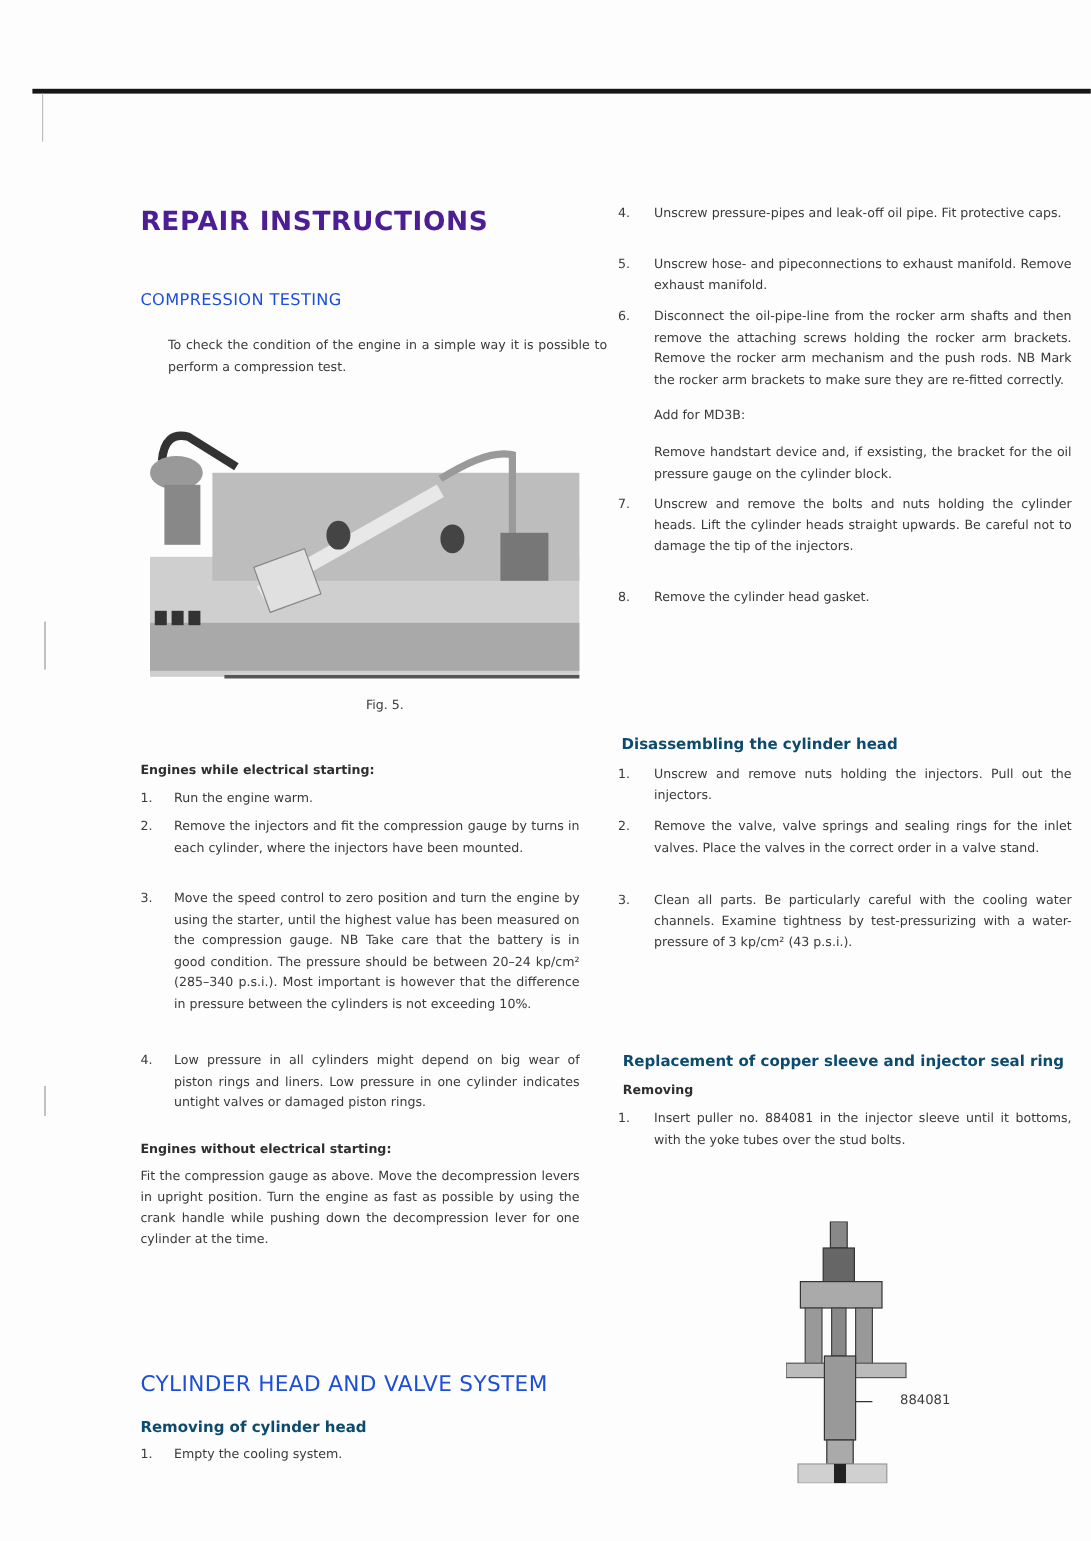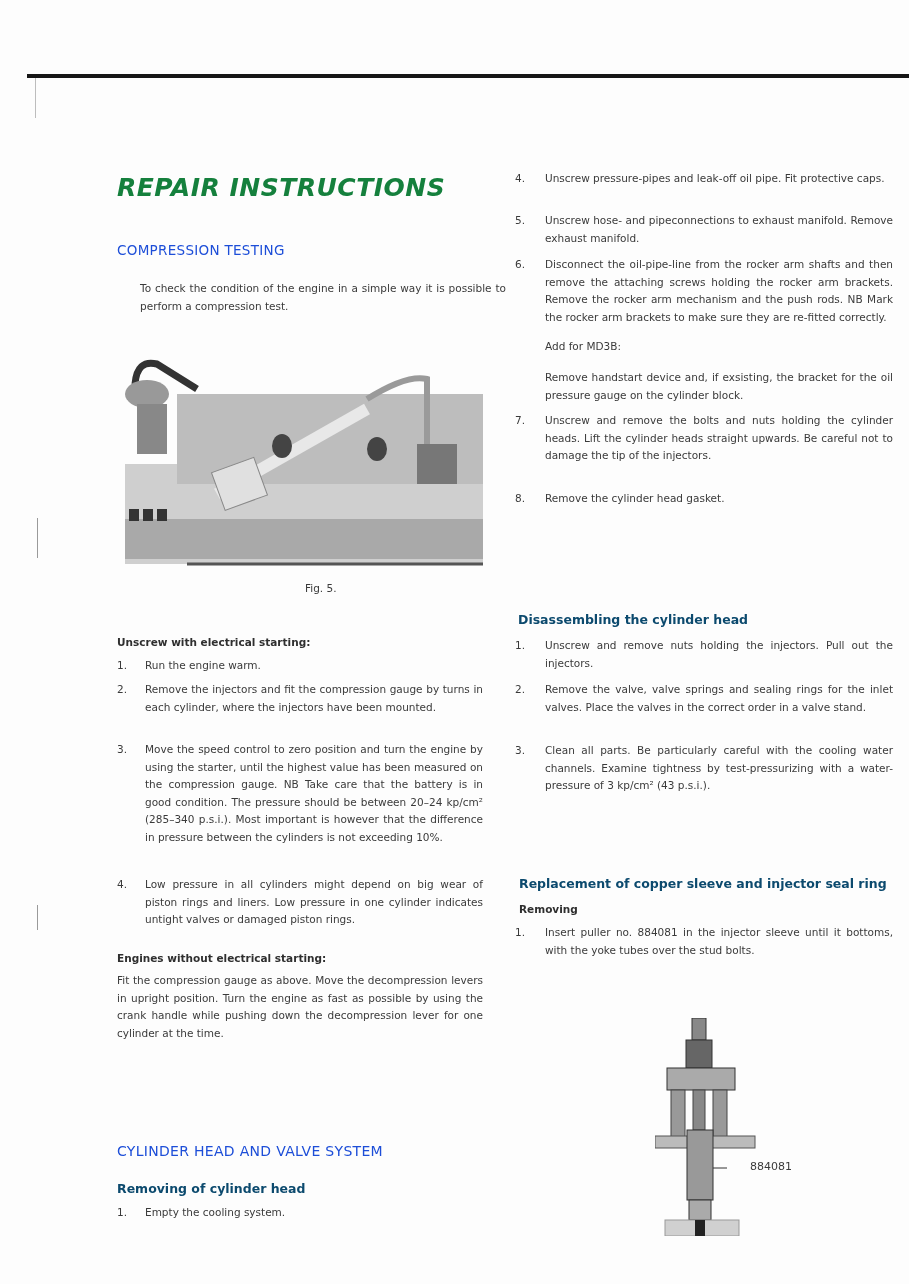--- a/index.html
+++ b/index.html
@@ -4,21 +4,21 @@
 <style>
   html, body { margin: 0; padding: 0; }
   body {
     width: 909px; height: 1284px; background: #fdfdfd; position: relative; overflow: hidden;
     font-family: "DejaVu Sans", sans-serif; color: #3a3a3a;
   }
   .top-rule { position: absolute; left: 27px; top: 74px; width: 882px; height: 4px; background: #161616; }
   .left-mark { position: absolute; left: 35px; top: 78px; width: 1px; height: 40px; background: #bdbdbd; }
   .left-mark2 { position: absolute; left: 37px; top: 518px; width: 1px; height: 40px; background: #9a9a9a; }
   .left-mark3 { position: absolute; left: 37px; top: 905px; width: 1px; height: 25px; background: #9a9a9a; }
-  .h1 { font-size: 25px; font-weight: bold; letter-spacing: 0.5px; color: #15803d; position: absolute; font-style: italic; }
+  .h1 { font-size: 22px; font-weight: bold; letter-spacing: 0.5px; color: #4c1d95; position: absolute; }
   .h2 { font-size: 13.5px; color: #1d4ed8; letter-spacing: 0.3px; position: absolute; }
   .h3 { font-size: 12.5px; font-weight: bold; color: #0c4a6e; position: absolute; white-space: nowrap; }
   .h4 { font-size: 10.5px; font-weight: bold; color: #2f2f2f; position: absolute; }
   .p { font-size: 10.5px; line-height: 17.5px; position: absolute; text-align: justify; }
   .item { position: absolute; font-size: 10.5px; line-height: 17.5px; }
   .item .num { position: absolute; left: 0; top: 0; width: 24px; }
   .item .txt { margin-left: 28px; text-align: justify; display: block; }
   .right-item .txt { margin-left: 30px; white-space: normal; }
   .fig { position: absolute; }
   .caption { position: absolute; font-size: 10.5px; margin-left: 22px; }
@@ -52,21 +52,21 @@
     <ellipse cx="165" cy="92" rx="10" ry="12" fill="#444"></ellipse>
     <ellipse cx="260" cy="95" rx="10" ry="12" fill="#444"></ellipse>
     <rect x="12" y="155" width="10" height="12" fill="#333"></rect>
     <rect x="26" y="155" width="10" height="12" fill="#333"></rect>
     <rect x="40" y="155" width="10" height="12" fill="#333"></rect>
     <rect x="300" y="90" width="40" height="40" fill="#777"></rect>
   </svg>
 </div>
 <div class="caption" style="left:283px; top:582px;">Fig. 5.</div>
 
-<div class="h4" style="left:117px; top:636px;">Unscrew with electrical starting:</div>
+<div class="h4" style="left:117px; top:636px;">Engines while electrical starting:</div>
 
 <div class="item" style="left:117px; top:657px; width:366px;">
   <span class="num">1.</span>
   <span class="txt">Run the engine warm.</span>
 </div>
 <div class="item" style="left:117px; top:681px; width:366px;">
   <span class="num">2.</span>
   <span class="txt">Remove the injectors and fit the compression gauge by turns in each cylinder, where the injectors have been mounted.</span>
 </div>
 <div class="item" style="left:117px; top:741px; width:366px;">
@@ -74,21 +74,21 @@
   <span class="txt">Move the speed control to zero position and turn the engine by using the starter, until the highest value has been measured on the compression gauge. NB Take care that the battery is in good condition. The pressure should be between 20–24 kp/cm² (285–340 p.s.i.). Most important is however that the difference in pressure between the cylinders is not exceeding 10%.</span>
 </div>
 <div class="item" style="left:117px; top:876px; width:366px;">
   <span class="num">4.</span>
   <span class="txt">Low pressure in all cylinders might depend on big wear of piston rings and liners. Low pressure in one cylinder indicates untight valves or damaged piston rings.</span>
 </div>
 
 <div class="h4" style="left:117px; top:952px;">Engines without electrical starting:</div>
 <div class="p" style="left:117px; top:972px; width:366px;">Fit the compression gauge as above. Move the decompression levers in upright position. Turn the engine as fast as possible by using the crank handle while pushing down the decompression lever for one cylinder at the time.</div>
 
-<div class="h2" style="left:117px; top:1143px; font-size:14px;">CYLINDER HEAD AND VALVE SYSTEM</div>
+<div class="h2" style="left:117px; top:1143px; font-size:18px;">CYLINDER HEAD AND VALVE SYSTEM</div>
 <div class="h3" style="left:117px; top:1181px;text-align:center;">Removing of cylinder head</div>
 <div class="item" style="left:117px; top:1204px; width:366px;">
   <span class="num">1.</span>
   <span class="txt">Empty the cooling system.</span>
 </div>
 
 <div class="item right-item" style="left:515px; top:170px; width:378px;">
   <span class="num">4.</span>
   <span class="txt">Unscrew pressure-pipes and leak-off oil pipe. Fit protective caps.</span>
 </div>

